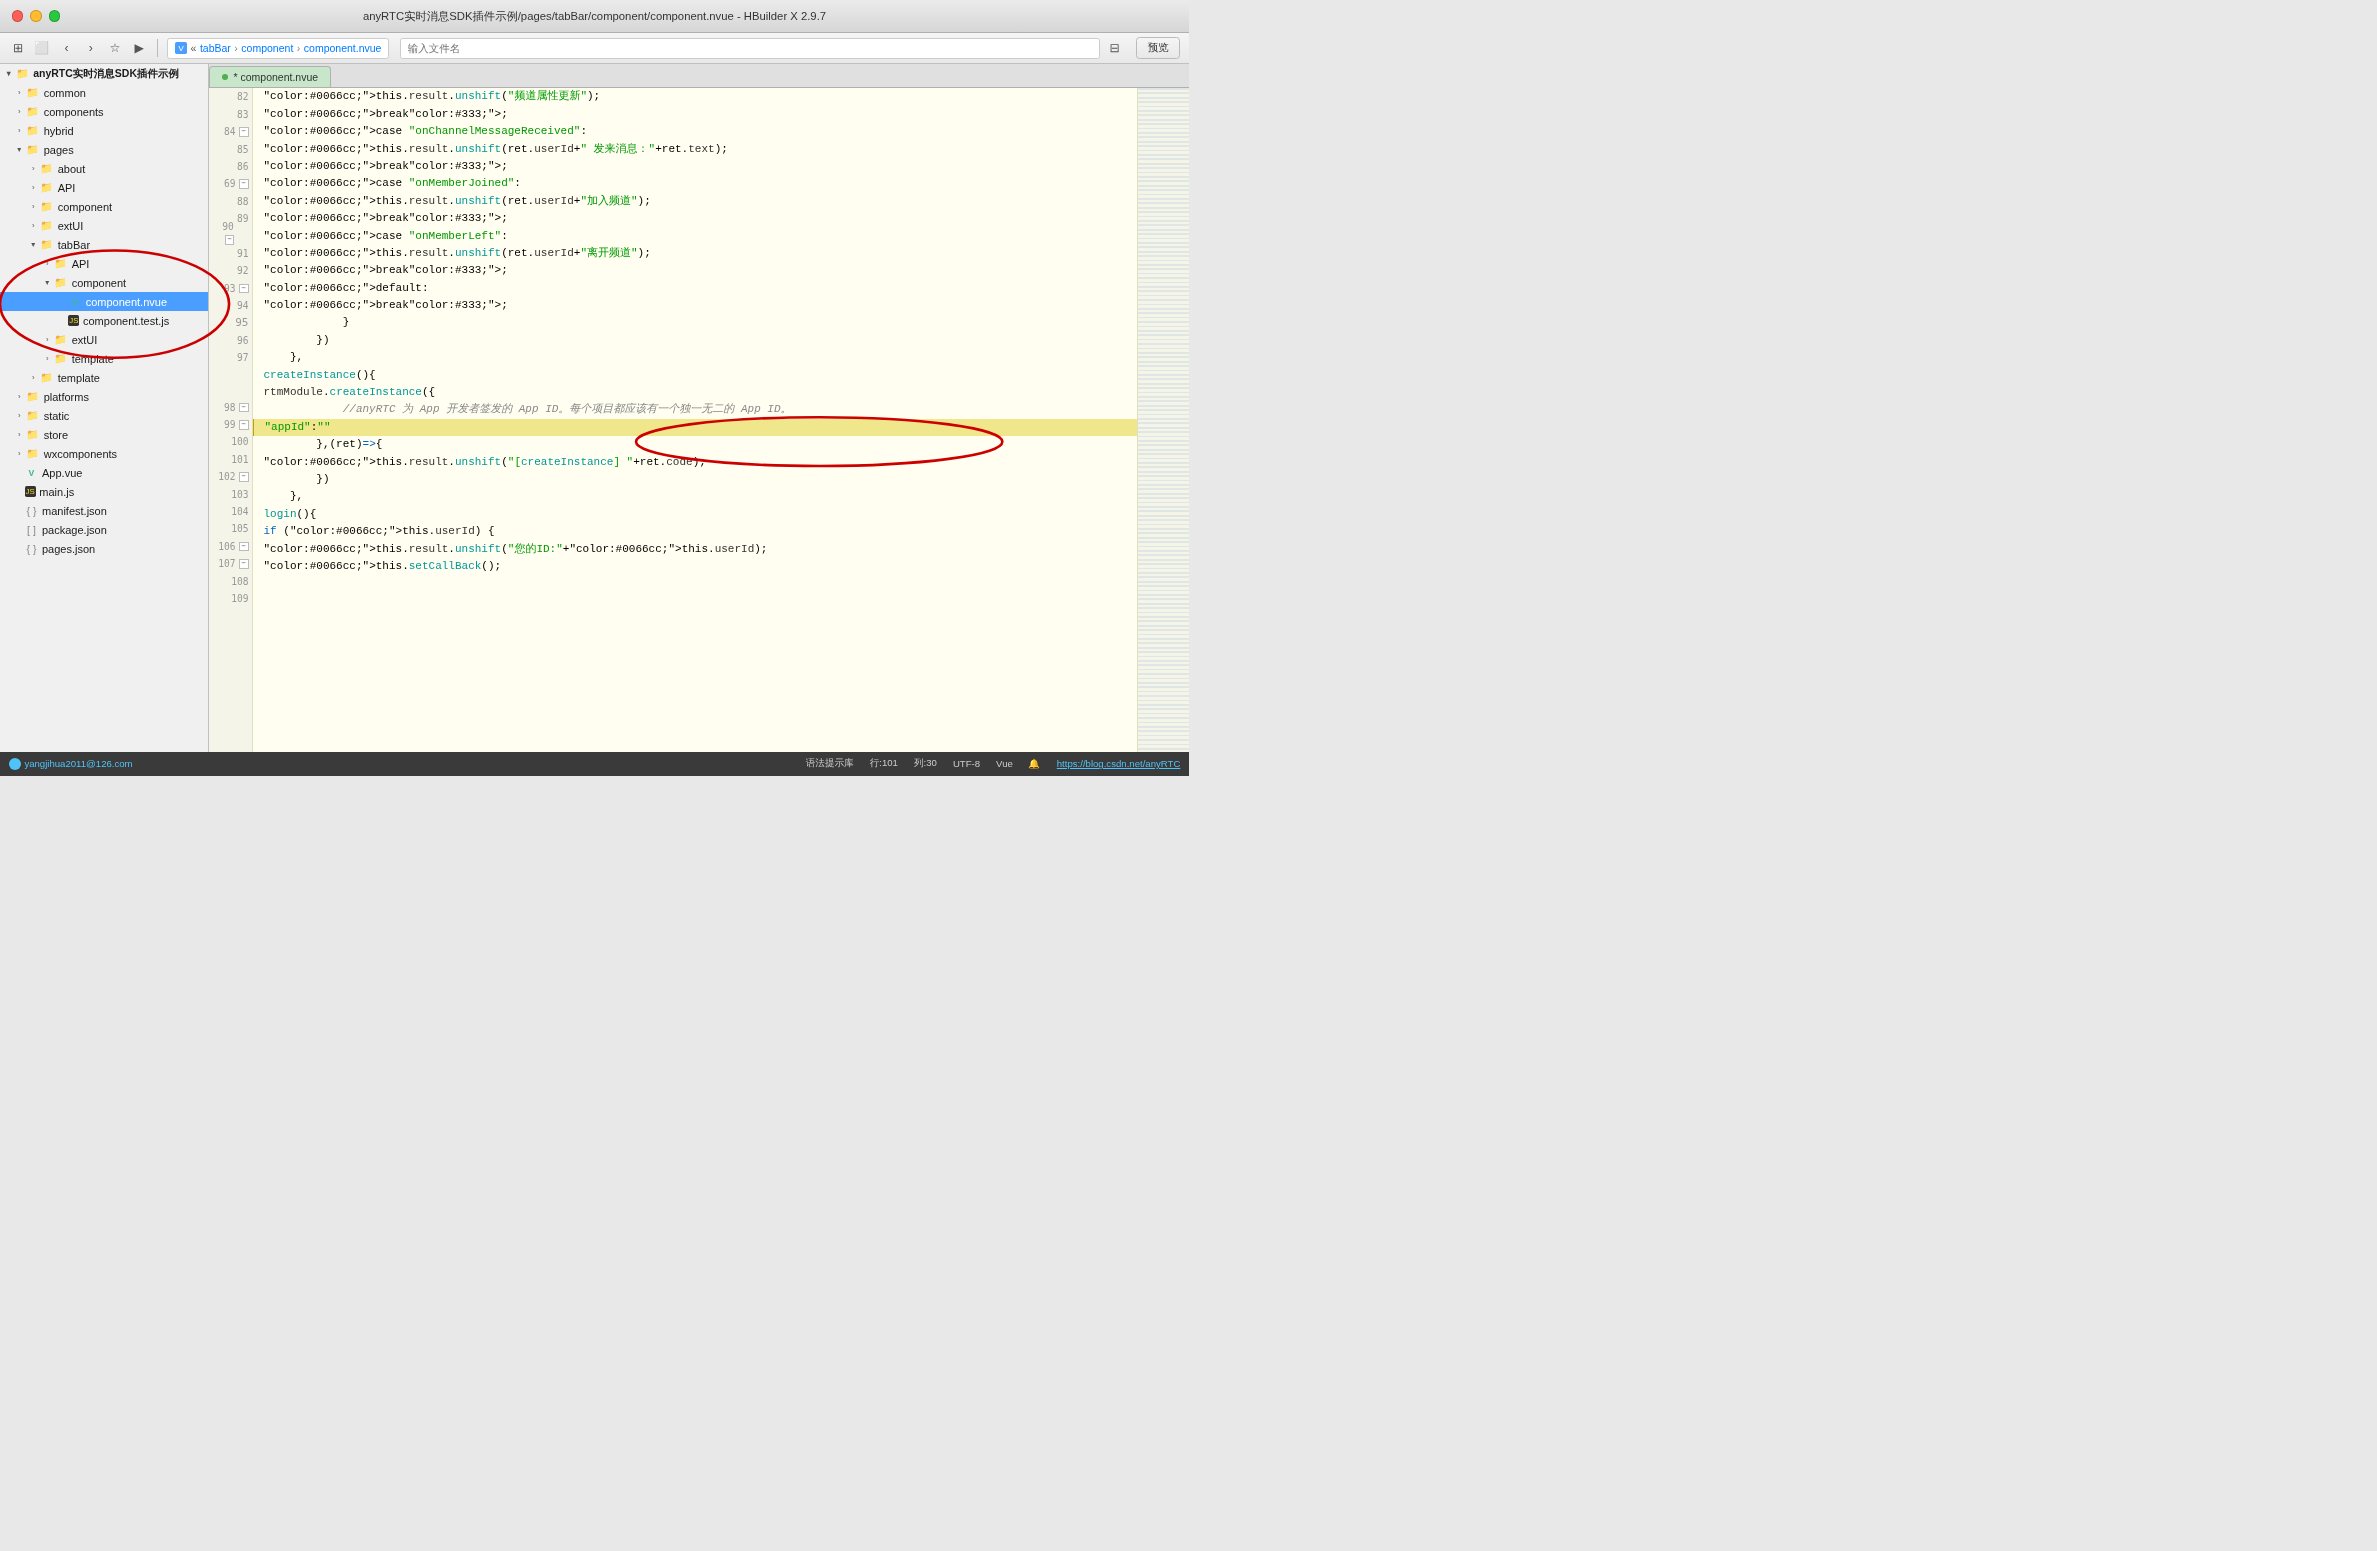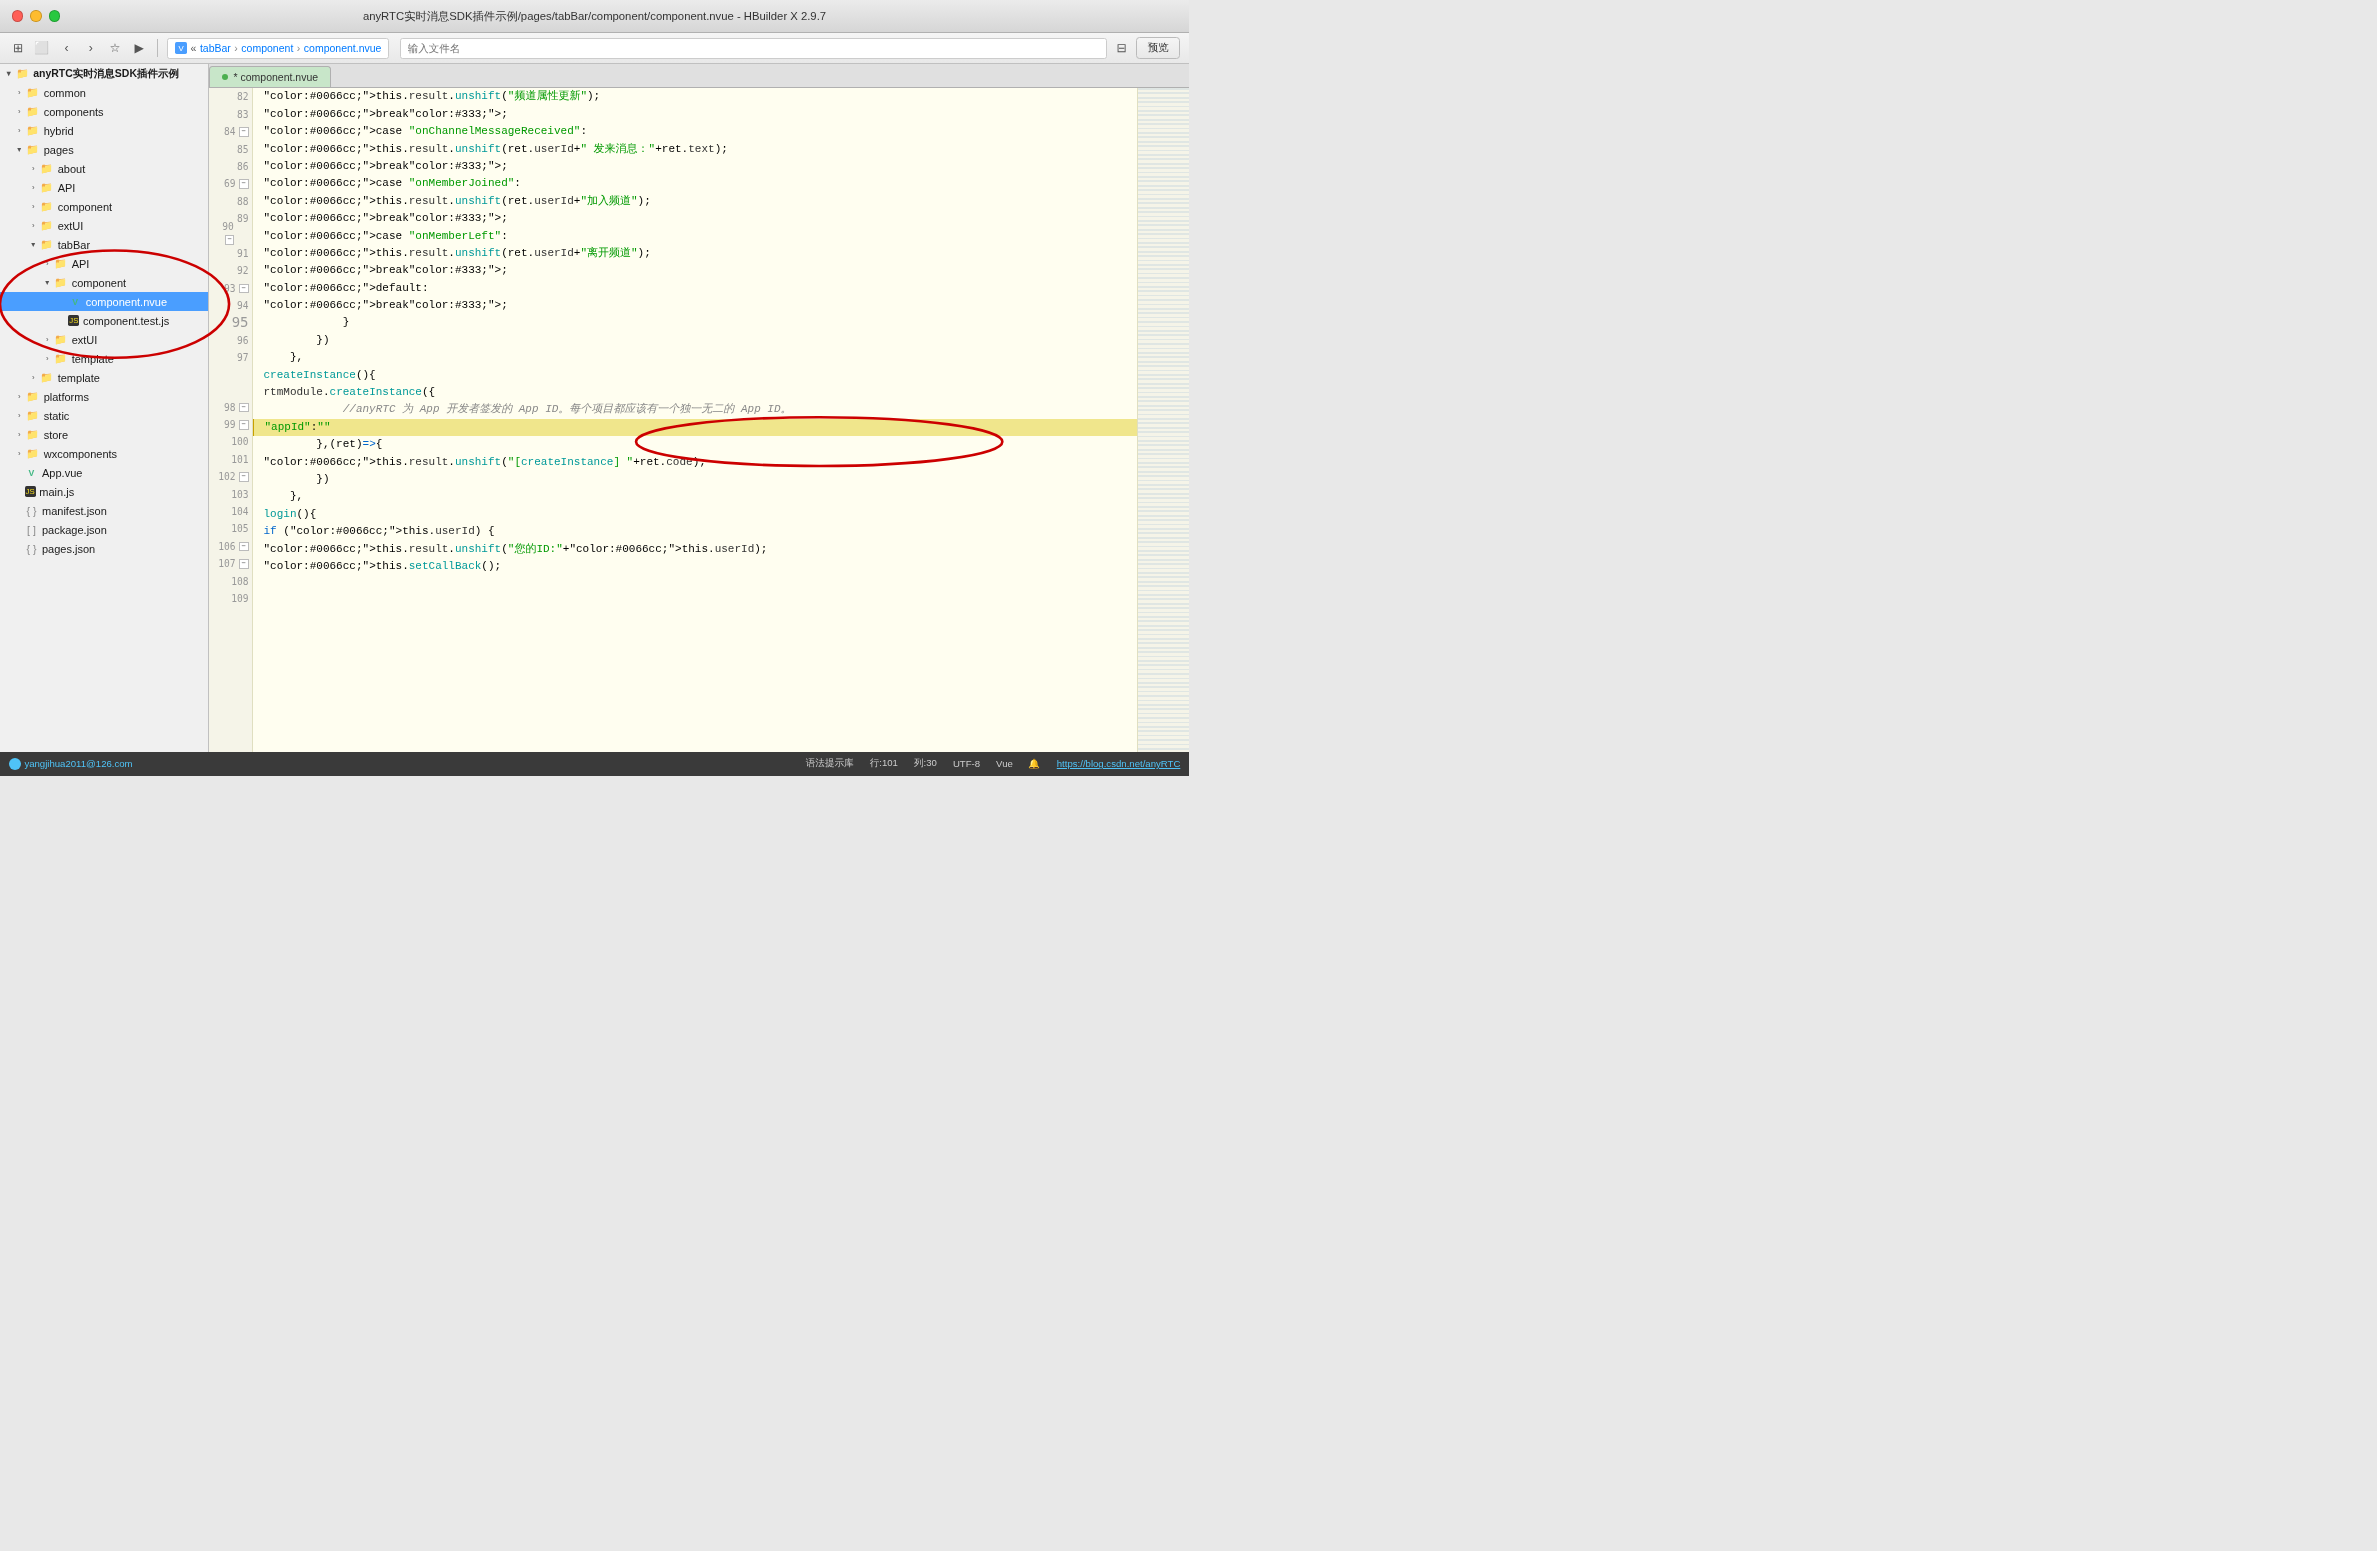--- a/index.html
+++ b/index.html
@@ -90,20 +90,21 @@
       flex: 1;
       height: 21px;
       border: 0.9px solid #ccc;
       border-radius: 2.6px;
       padding: 0 7px;
       font-size: 10.5px;
       background: #fff;
       outline: none;
     }
     .preview-btn {
+      margin-left: 7px;
       padding: 2.6px 10.5px;
       background: linear-gradient(to bottom, #f5f5f5, #e8e8e8);
       border: 0.9px solid #bbb;
       border-radius: 3.5px;
       font-size: 10.5px;
       cursor: pointer;
       color: #333;
     }
 
     
@@ -496,21 +497,21 @@
             <span style="margin-right:1.7px;">90</span>
             <span style="width: 9.6px; height: 9.6px; border: 0.9px solid rgb(187, 187, 187); background: rgb(255, 255, 255); display: inline-flex; align-items: center; justify-content: center; font-size: 7px; margin-left: 1.7px; cursor: pointer; color: rgb(85, 85, 85); flex-shrink: 0;">−</span>
           </div>
           <div class="line-num" style="height: 17.4px; line-height: 17.4px; display: flex; align-items: center; justify-content: flex-end; padding-right: 3.5px; font-size: 9.6px; color: rgb(153, 153, 153);">91</div>
           <div class="line-num" style="height: 17.4px; line-height: 17.4px; display: flex; align-items: center; justify-content: flex-end; padding-right: 3.5px; font-size: 9.6px; color: rgb(153, 153, 153);">92</div>
           <div class="line-num has-fold" style="height: 17.4px; line-height: 17.4px; display: flex; align-items: center; justify-content: flex-end; padding-right: 3.5px; font-size: 9.6px; color: rgb(153, 153, 153);">
             <span style="margin-right:1.7px;">93</span>
             <span style="width: 9.6px; height: 9.6px; border: 0.9px solid rgb(187, 187, 187); background: rgb(255, 255, 255); display: inline-flex; align-items: center; justify-content: center; font-size: 7px; margin-left: 1.7px; cursor: pointer; color: rgb(85, 85, 85); flex-shrink: 0;">−</span>
           </div>
           <div class="line-num" style="height: 17.4px; line-height: 17.4px; display: flex; align-items: center; justify-content: flex-end; padding-right: 3.5px; font-size: 9.6px; color: rgb(153, 153, 153);">94</div>
-          <div class="line-num" style="height: 17.4px; line-height: 17.4px; display: flex; align-items: center; justify-content: flex-end; padding-right: 3.5px; font-size: 14px; color: rgb(153, 153, 153);">95</div>
+          <div class="line-num" style="height: 17.4px; line-height: 17.4px; display: flex; align-items: center; justify-content: flex-end; padding-right: 3.5px; font-size: 11px; color: rgb(153, 153, 153);">95</div>
           <div class="line-num" style="height: 17.4px; line-height: 17.4px; display: flex; align-items: center; justify-content: flex-end; padding-right: 3.5px; font-size: 9.6px; color: rgb(153, 153, 153);">96</div>
           <div class="line-num" style="height: 17.4px; line-height: 17.4px; display: flex; align-items: center; justify-content: flex-end; padding-right: 3.5px; font-size: 9.6px; color: rgb(153, 153, 153);">97</div>
           <div class="line-num has-fold" style="height: 17.4px; line-height: 17.4px; display: flex; align-items: center; justify-content: flex-end; padding-right: 3.5px; font-size: 9.6px; color: rgb(153, 153, 153); margin-top: 32px;">
             <span style="margin-right:1.7px;">98</span>
             <span style="width: 9.6px; height: 9.6px; border: 0.9px solid rgb(187, 187, 187); background: rgb(255, 255, 255); display: inline-flex; align-items: center; justify-content: center; font-size: 7px; margin-left: 1.7px; cursor: pointer; color: rgb(85, 85, 85); flex-shrink: 0;">−</span>
           </div>
           <div class="line-num has-fold" style="height: 17.4px; line-height: 17.4px; display: flex; align-items: center; justify-content: flex-end; padding-right: 3.5px; font-size: 9.6px; color: rgb(153, 153, 153);">
             <span style="margin-right:1.7px;">99</span>
             <span style="width: 9.6px; height: 9.6px; border: 0.9px solid rgb(187, 187, 187); background: rgb(255, 255, 255); display: inline-flex; align-items: center; justify-content: center; font-size: 7px; margin-left: 1.7px; cursor: pointer; color: rgb(85, 85, 85); flex-shrink: 0;">−</span>
           </div>

